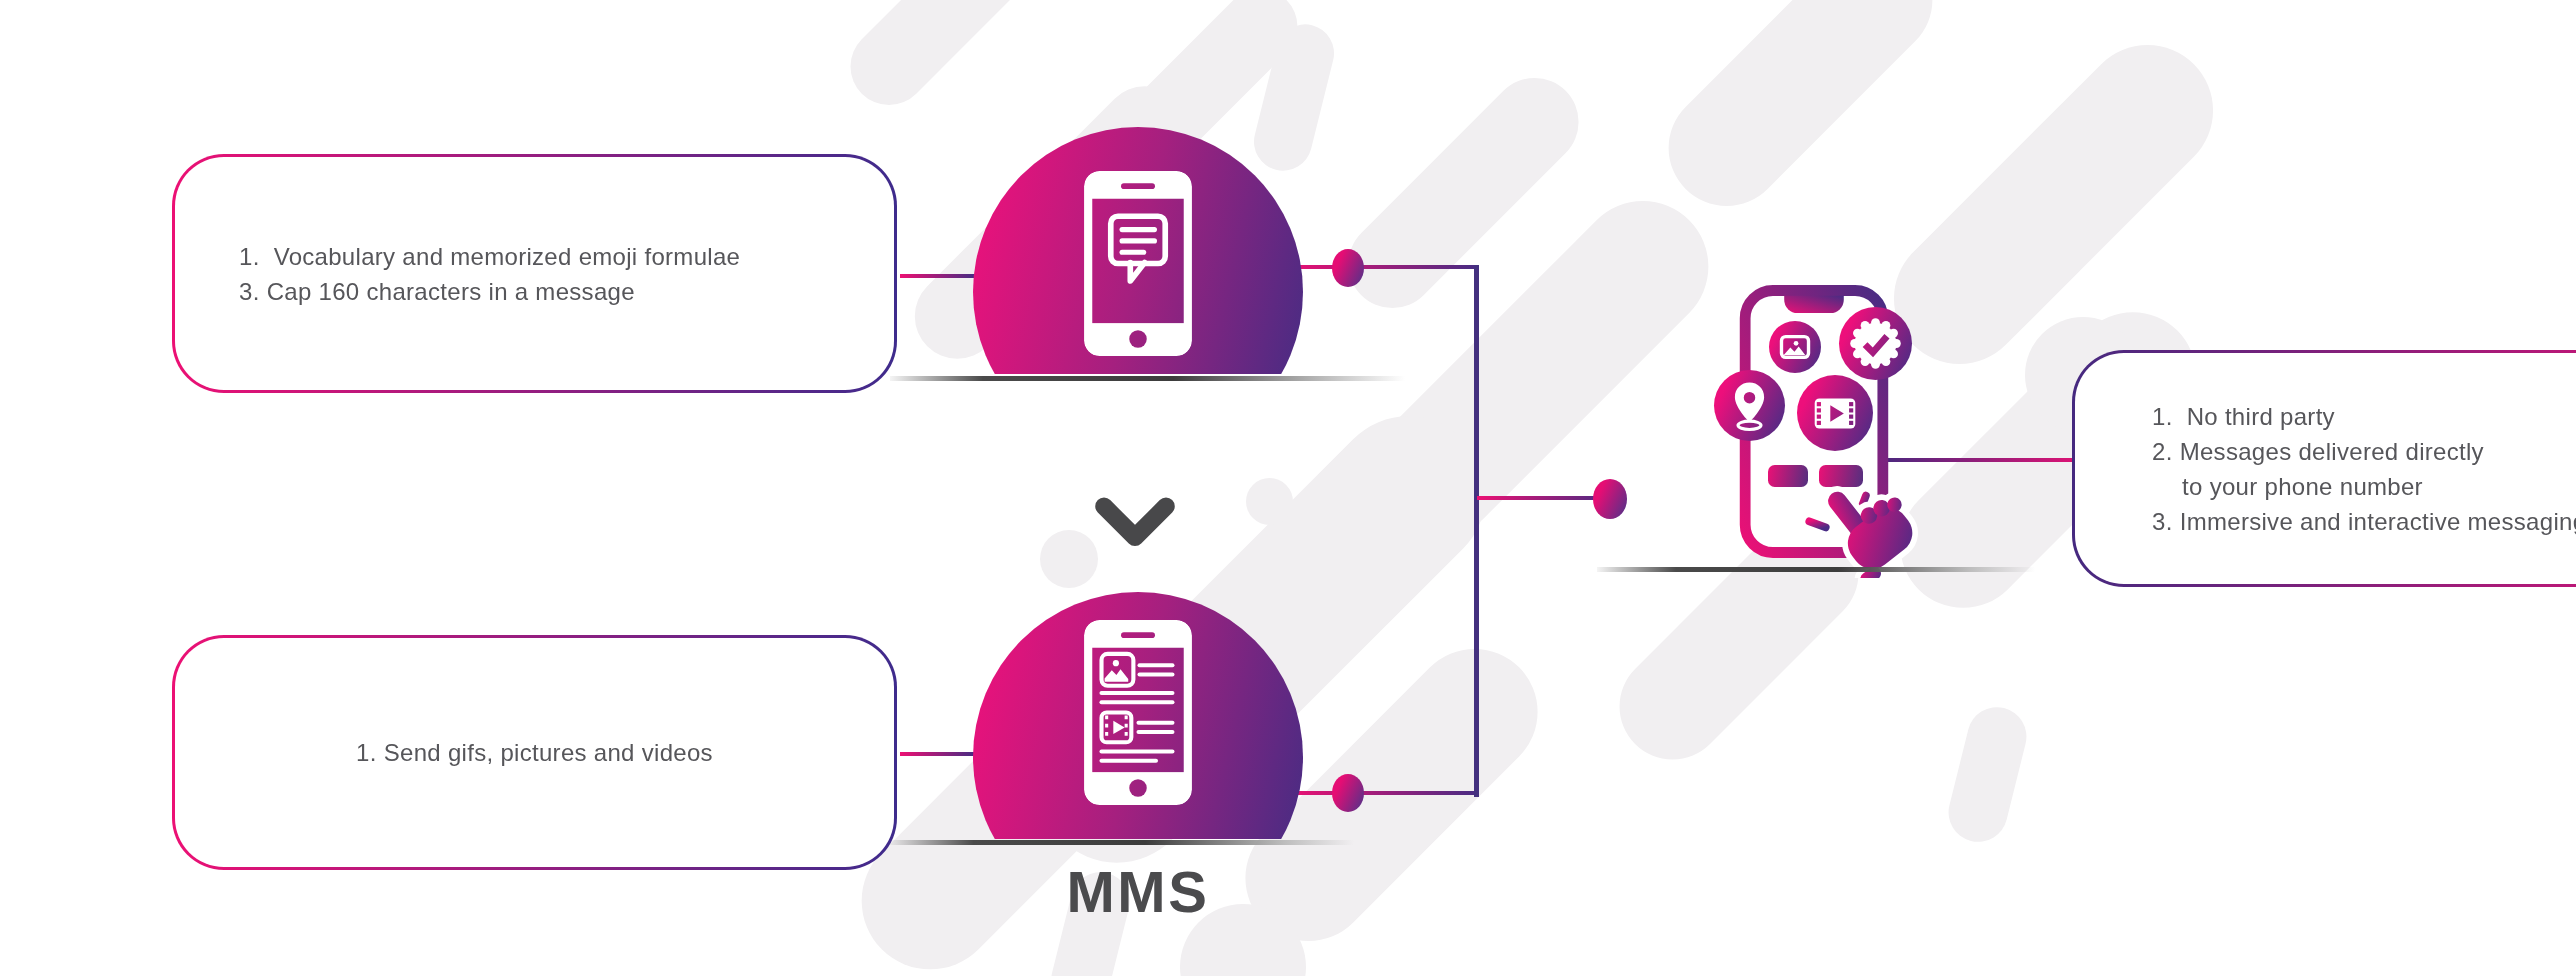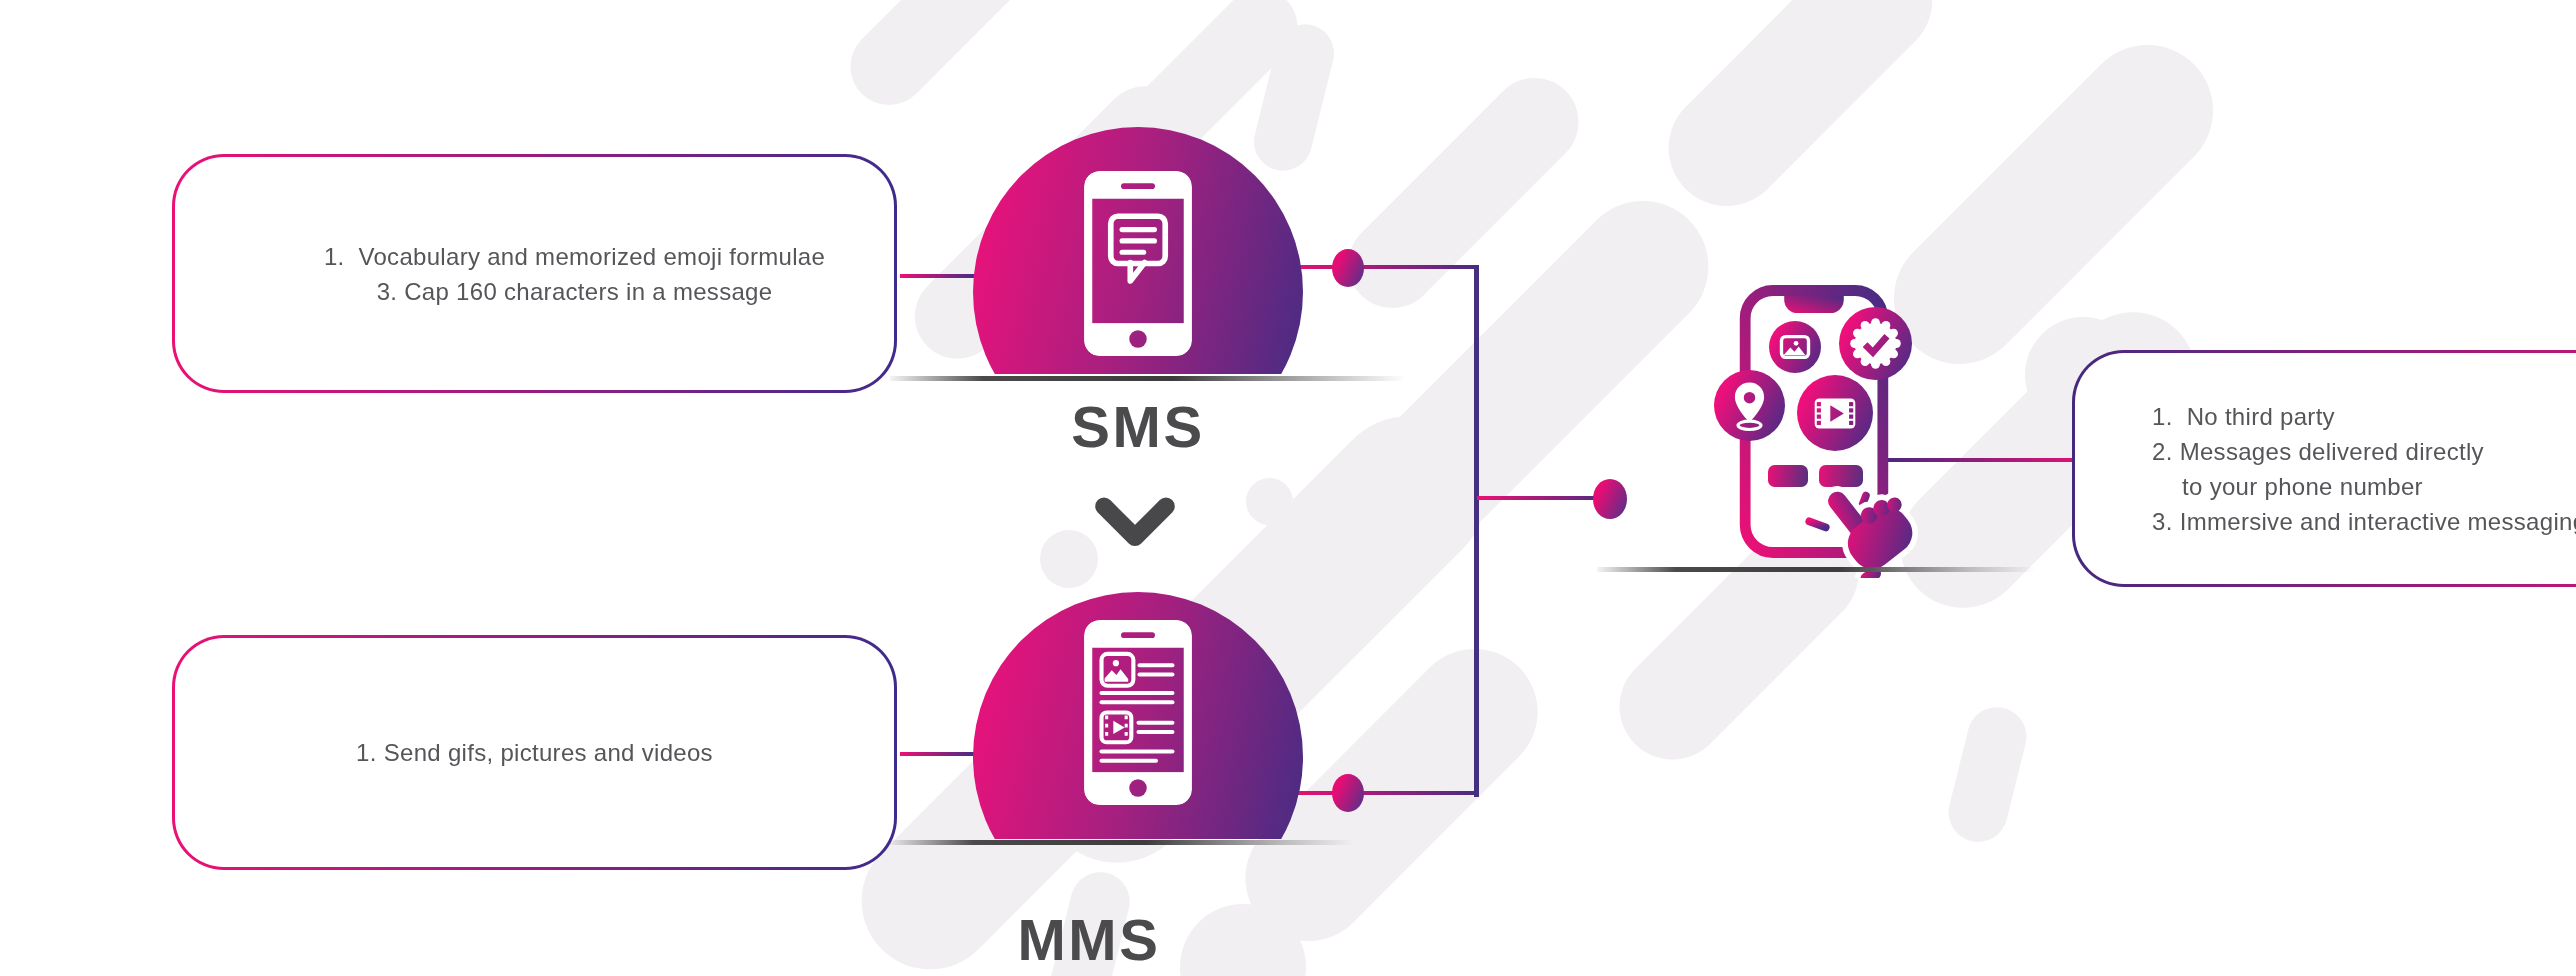--- a/index.html
+++ b/index.html
@@ -90,21 +90,20 @@
       </defs>
       <rect width="210" height="360" rx="30" fill="#fff" mask="url(#mSms)"></rect>
       <rect x="52" y="88" width="106" height="92" rx="14" fill="none" stroke="#fff" stroke-width="11"></rect>
       <path d="M90,178 V214 L118,178" fill="none" stroke="#fff" stroke-width="11" stroke-linejoin="round" stroke-linecap="round"></path>
       <line x1="74" y1="114" x2="137" y2="114" stroke="#fff" stroke-width="10" stroke-linecap="round"></line>
       <line x1="74" y1="136" x2="137" y2="136" stroke="#fff" stroke-width="10" stroke-linecap="round"></line>
       <line x1="74" y1="158" x2="116" y2="158" stroke="#fff" stroke-width="10" stroke-linecap="round"></line>
     </svg>
   </div>
   <div class="shadow" style="left:890px;top:376px;width:515px;"></div>
-  <div class="node-label" style="left:973px;top:393px;">SMS</div>
 
   <svg style="position:absolute;left:1091px;top:496px;" width="88" height="62" viewBox="0 0 170 120">
     <polyline points="25,20 85,80 145,20" fill="none" stroke="#48484a" stroke-width="34" stroke-linecap="round" stroke-linejoin="round"></polyline>
   </svg>
 
   <div class="dome" style="left:973px;top:592px;">
     <div class="dome-fill"></div>
     <svg style="left:111px;top:28px;" width="108" height="185" viewBox="0 0 210 360">
       <defs>
         <mask id="mMms">
@@ -126,21 +125,21 @@
       <line x1="44" y1="186" x2="44" y2="234" stroke="#fff" stroke-width="6" stroke-dasharray="7 9"></line>
       <line x1="82" y1="186" x2="82" y2="234" stroke="#fff" stroke-width="6" stroke-dasharray="7 9"></line>
       <path d="M57,196 v26 l22,-13 z" fill="#fff"></path>
       <line x1="106" y1="200" x2="172" y2="200" stroke="#fff" stroke-width="8" stroke-linecap="round"></line>
       <line x1="106" y1="218" x2="172" y2="218" stroke="#fff" stroke-width="8" stroke-linecap="round"></line>
       <line x1="34" y1="256" x2="172" y2="256" stroke="#fff" stroke-width="8" stroke-linecap="round"></line>
       <line x1="34" y1="274" x2="140" y2="274" stroke="#fff" stroke-width="8" stroke-linecap="round"></line>
     </svg>
   </div>
   <div class="shadow" style="left:890px;top:840px;width:464px;"></div>
-  <div class="node-label" style="left:924px;top:858px;margin-top:48px;">MMS</div>
+  <div class="node-label" style="left:973px;top:858px;">MMS</div>
 
   <svg style="position:absolute;left:1739px;top:284px;" width="150" height="275" viewBox="0 0 292 534">
     <defs>
       <linearGradient id="gFrame" x1="0" y1="1" x2="1" y2="0">
         <stop offset="0" stop-color="#ec1076"></stop>
           <stop offset="1" stop-color="#472c83"></stop>
       </linearGradient>
     </defs>
     <rect x="12" y="12" width="268" height="510" rx="54" fill="#fff" stroke="url(#gFrame)" stroke-width="21"></rect>
     <path d="M88,22 v8 a26,26 0 0 0 26,26 h64 a26,26 0 0 0 26,-26 v-8 z" fill="url(#gFrame)"></path>
@@ -240,21 +239,21 @@
           <circle cx="174" cy="90" r="16"></circle>
           <circle cx="198" cy="100" r="14"></circle>
         <rect x="54" y="168" width="44" height="26" rx="13"></rect>
       </g>
     </g>
   </svg>
 
   <div class="shadow" style="left:1597px;top:567px;width:438px;"></div>
 
   <div class="gbox" style="left:172px;top:154px;width:725px;height:239px;background:linear-gradient(90deg,#ec1074,#3e2b8c);">
-    <div class="gbox-inner" style="padding-left:80px;text-align:center;">
+    <div class="gbox-inner" style="padding-left:64px;">
       <div class="note">1.  Vocabulary and memorized emoji formulae</div>
       <div class="note">3. Cap 160 characters in a message</div>
     </div>
   </div>
 
   <div class="gbox" style="left:172px;top:635px;width:725px;height:235px;background:linear-gradient(90deg,#ec1074,#3e2b8c);">
     <div class="gbox-inner" style="align-items:center;justify-content:center;">
       <div class="note">1. Send gifs, pictures and videos</div>
     </div>
   </div>

